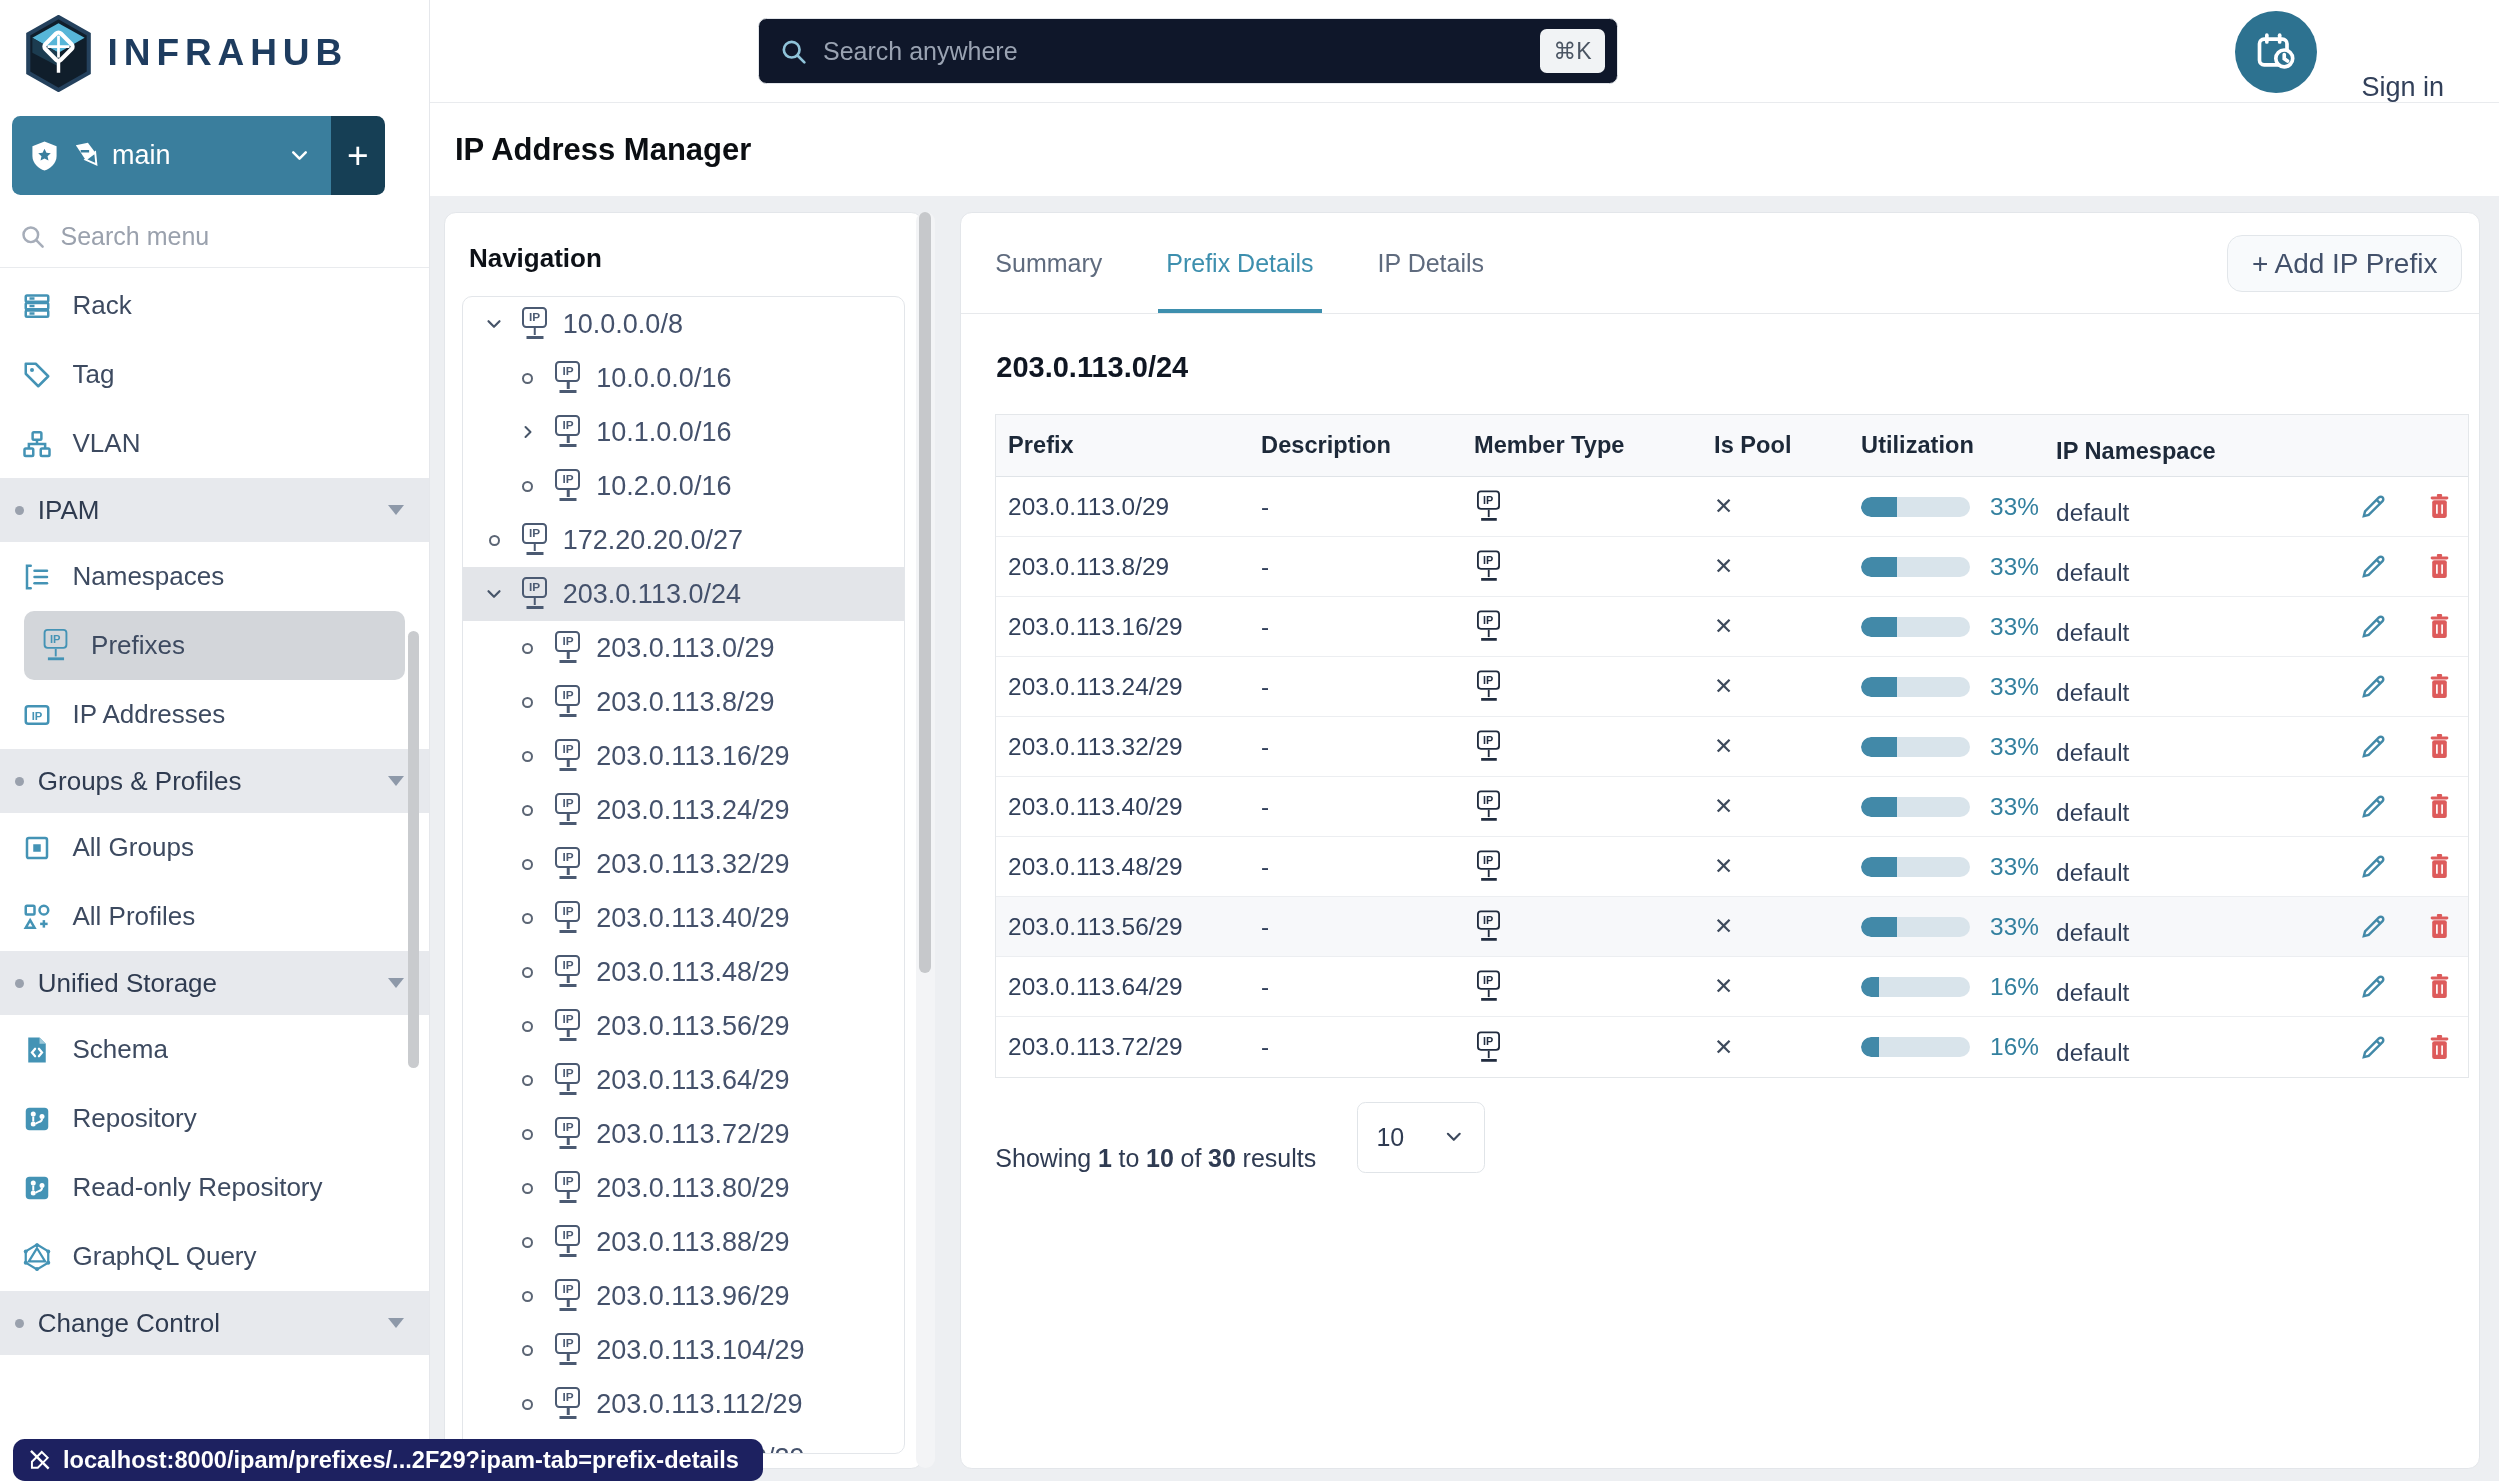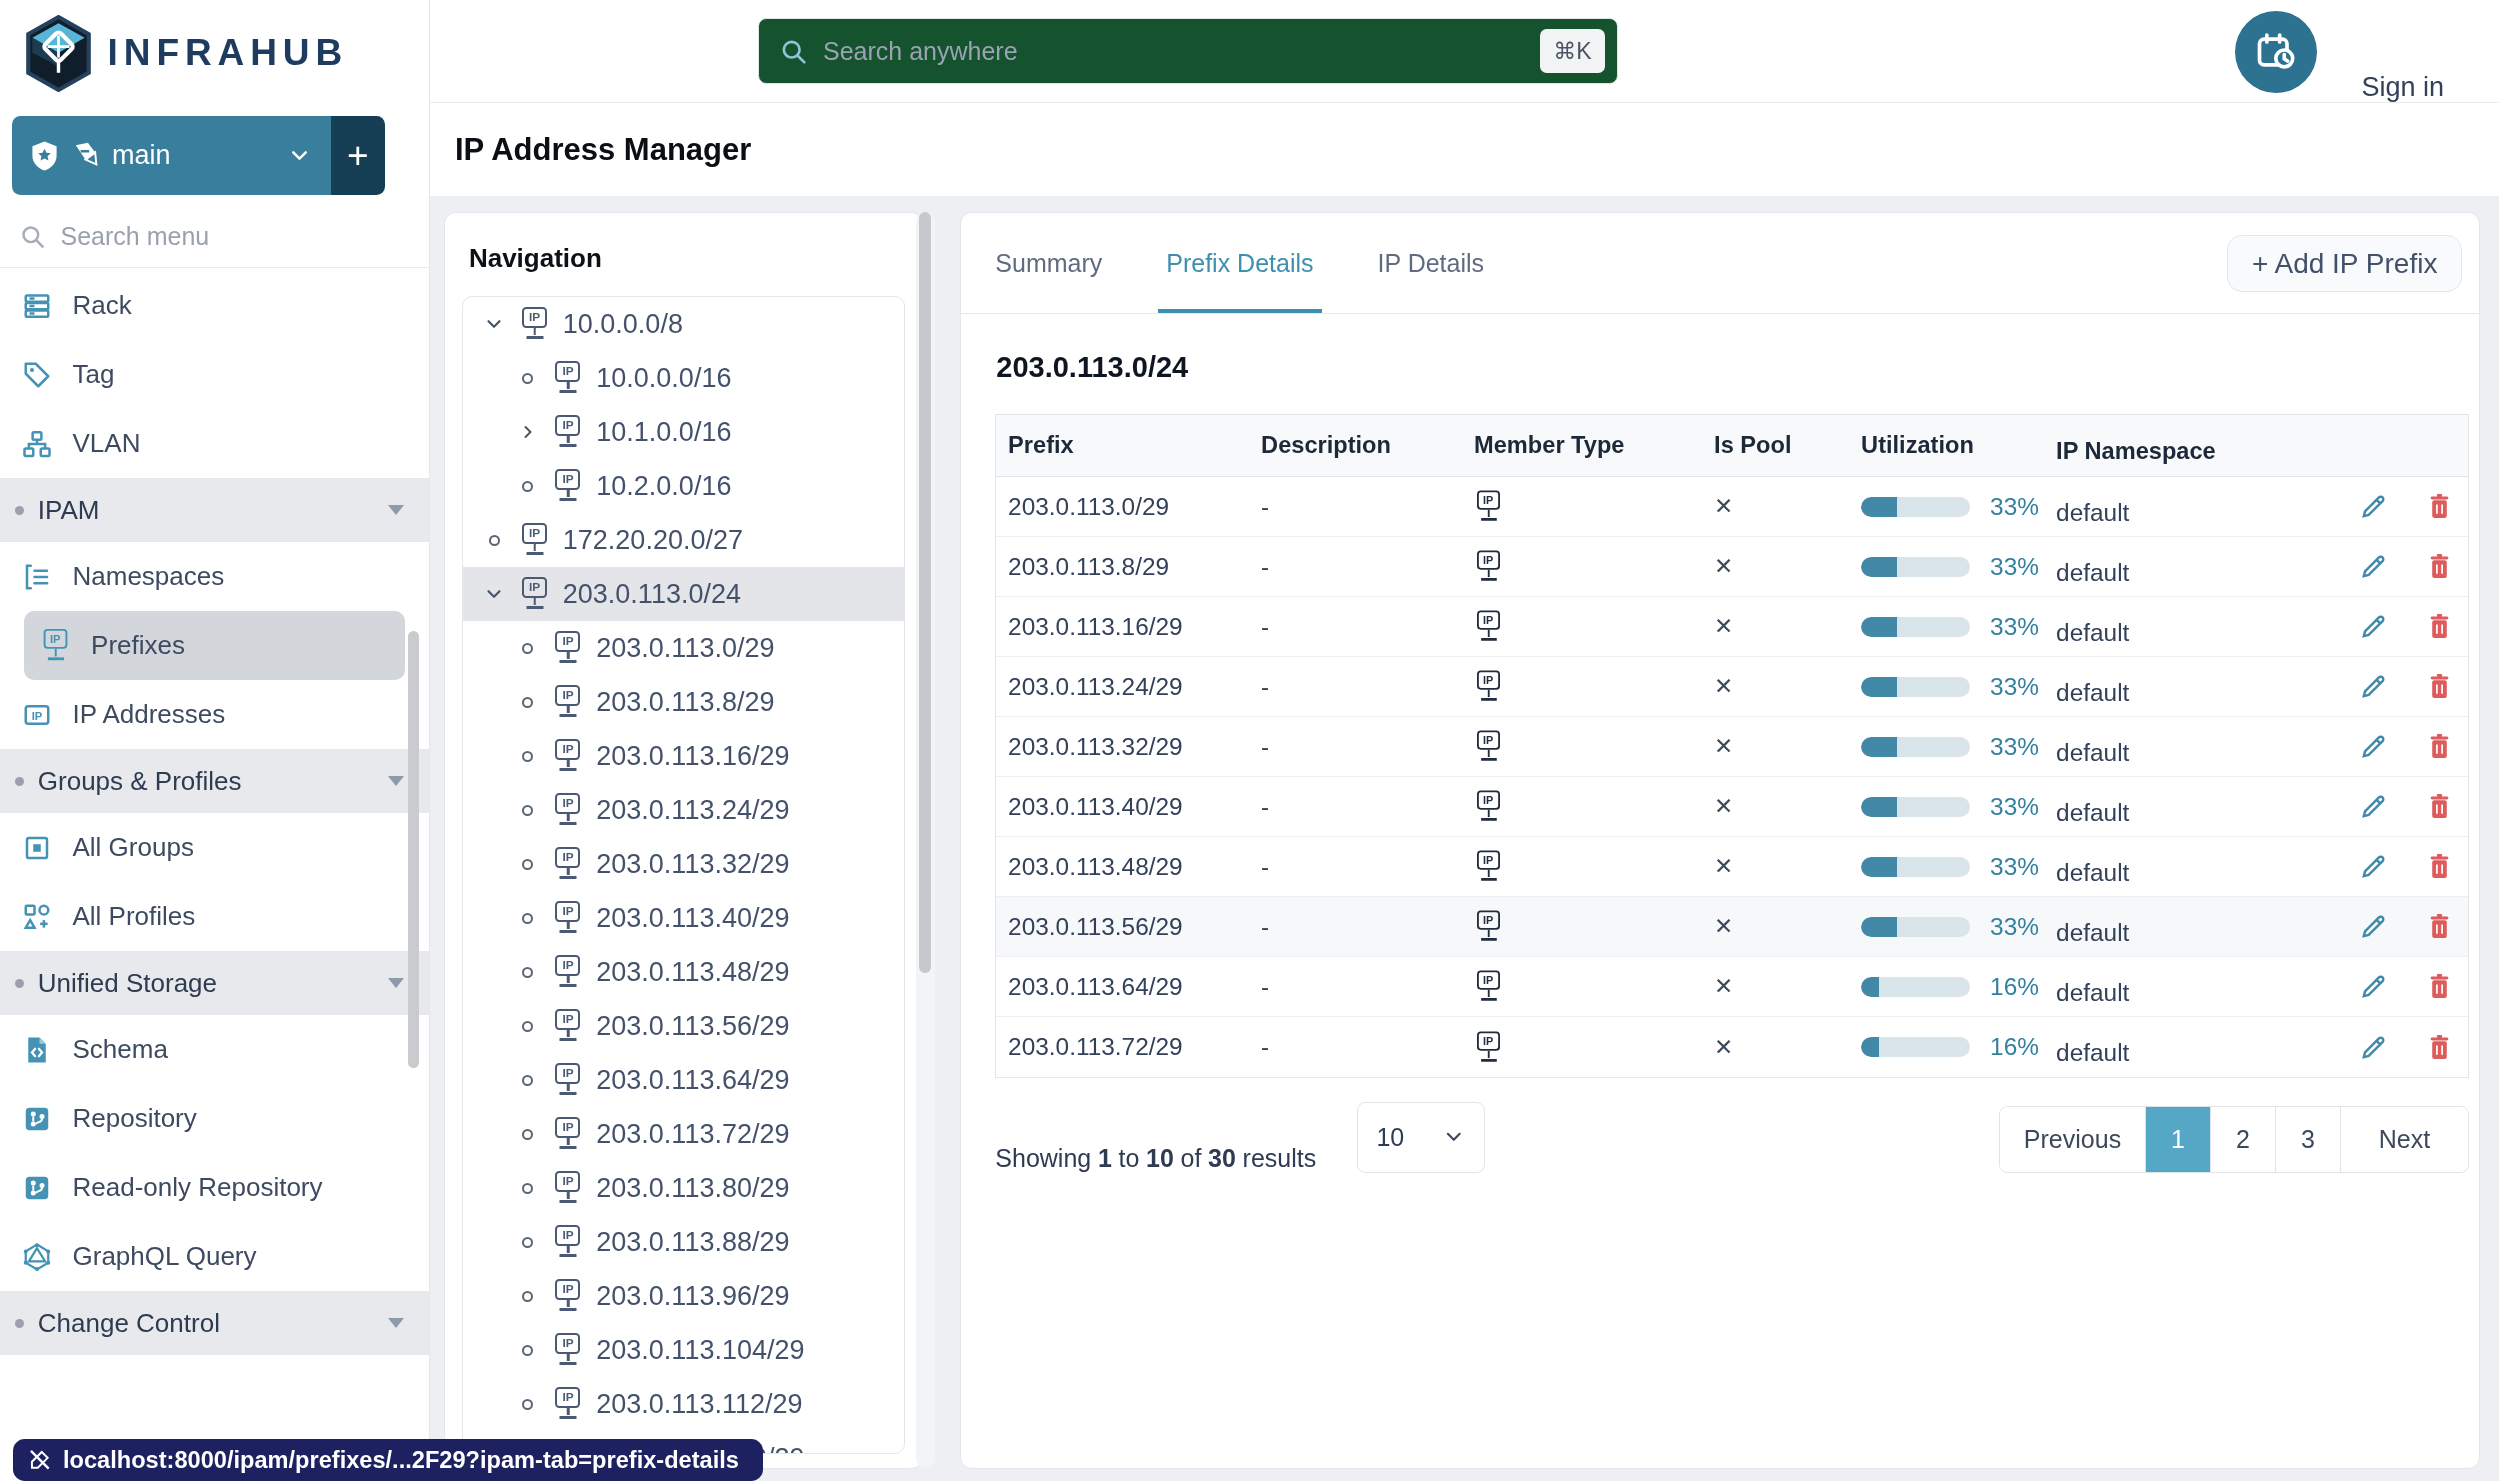--- a/index.html
+++ b/index.html
@@ -24,21 +24,21 @@
   .menu-item .ic { width:34px; display:flex; justify-content:center; color:#4493b5; flex:none; }
   .menu-item.active { background:#d3d6da; border-radius:10px; margin:0 23.6px; padding-left:15px; }
   .menu-section { height:64px; background:#e7e9ed; display:flex; align-items:center; padding:0 25px 0 15px; font-size:26px; color:#2f3b50; gap:13.5px; }
   .dot { width:9.3px; height:9.3px; border-radius:50%; background:#9aa1ad; flex:none; }
   .tri-down { margin-left:auto; width:0; height:0; border-left:8.4px solid transparent; border-right:8.4px solid transparent; border-top:10px solid #8e99a9; }
   .sb-scroll { position:absolute; right:10px; top:631px; width:11px; height:437px; background:#c9cbce; border-radius:5.9px; }
 
   
   .right { flex:1; display:flex; flex-direction:column; min-width:0; }
   .topbar { height:103px; flex:none; border-bottom:0.8px solid #e9ebee; display:flex; align-items:center; position:relative; background:#fff; }
-  .search-wrap { margin-left:328px; width:860px; height:66px; border:0.8px solid #e2e5e9; border-radius:8.4px; display:flex; align-items:center; padding:0 11.8px 0 20px; gap:15px; background:#14532d; }
+  .search-wrap { margin-left:328px; width:860px; height:66px; border:0.8px solid #e2e5e9; border-radius:8.4px; display:flex; align-items:center; padding:0 11.8px 0 20px; gap:15px; background:#0f172a; }
   .search-wrap .ph { font-size:25px; color:#9aa3b2; }
   .kbd { margin-left:auto; background:#f1f3f5; border-radius:6.7px; height:44px; padding:0 13.5px; display:flex; align-items:center; font-size:23px; color:#4b5563; }
   .cal-btn { position:absolute; right:183px; top:11px; width:82px; height:82px; border-radius:50%; background:#2d7290; display:flex; align-items:center; justify-content:center; }
   .signin { position:absolute; right:56px; top:0; height:103px; display:flex; align-items:flex-end; font-size:27px; color:#32405a; }
   .titlebar { height:93px; flex:none; display:flex; align-items:center; padding-left:25px; background:#fff; }
   .page-title { font-size:31px; font-weight:800; color:#0b0e12; }
 
   .content { flex:1; background:#edeff2; position:relative; display:flex; padding:16px 20px 14.3px 14.3px; }
 
   
@@ -956,27 +956,20 @@
             <span>Showing</span><span class="b">1</span><span>to</span><span class="b">10</span><span>of</span><span class="b">30</span><span>results</span>
           </div>
           <div class="pagesize">
             <span>10</span>
             <span>
                 <svg width="23.6" height="23.6" viewBox="0 0 24 24" fill="none" stroke="#3c485c" stroke-width="2.2" stroke-linecap="round" stroke-linejoin="round">
                   <polyline points="6,9 12,15 18,9"></polyline>
                 </svg>
               </span>
           </div>
-          <div class="pager">
-            <div class="page-btn pb-prev">Previous</div>
-            <div class="page-btn pb-num active">1</div>
-            <div class="page-btn pb-num">2</div>
-            <div class="page-btn pb-num">3</div>
-            <div class="page-btn pb-next">Next</div>
-          </div>
         </div>
 
       </section>
     </div>
   </div>
 </div>
 
 <div class="urlpill">
   <span>
     <svg width="23.6" height="23.6" viewBox="0 0 24 24" fill="none" stroke="#ffffff" stroke-width="2">

